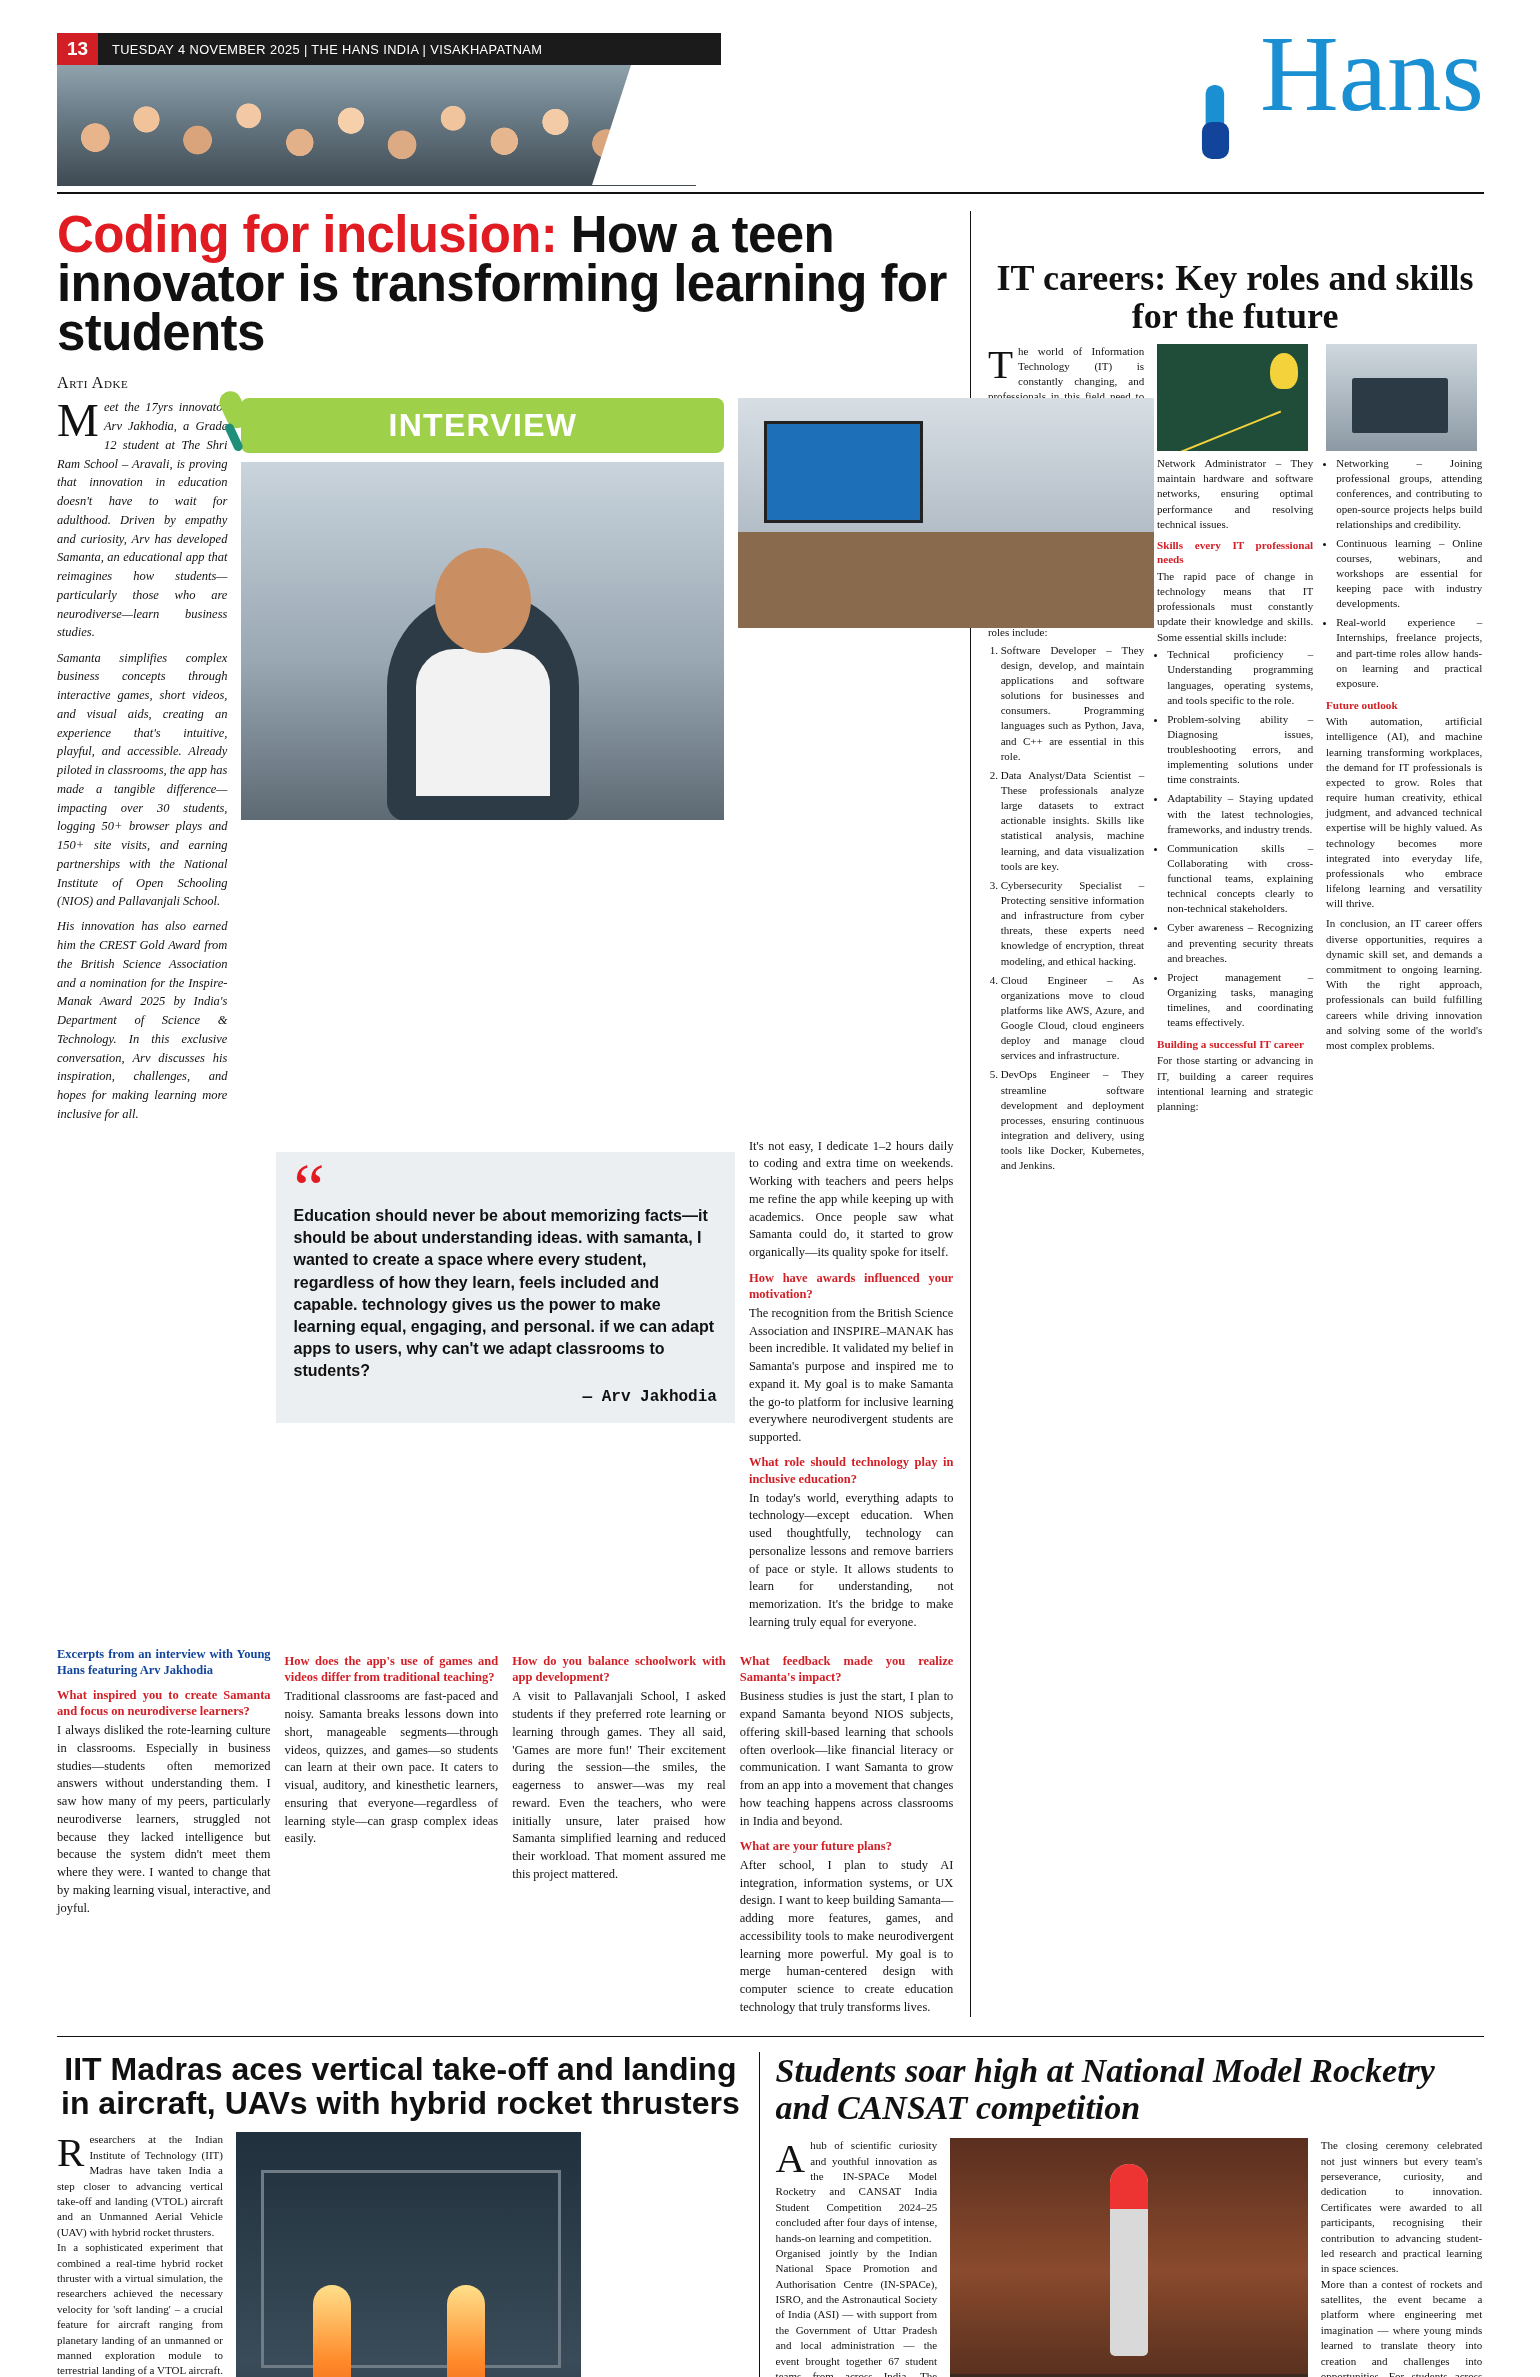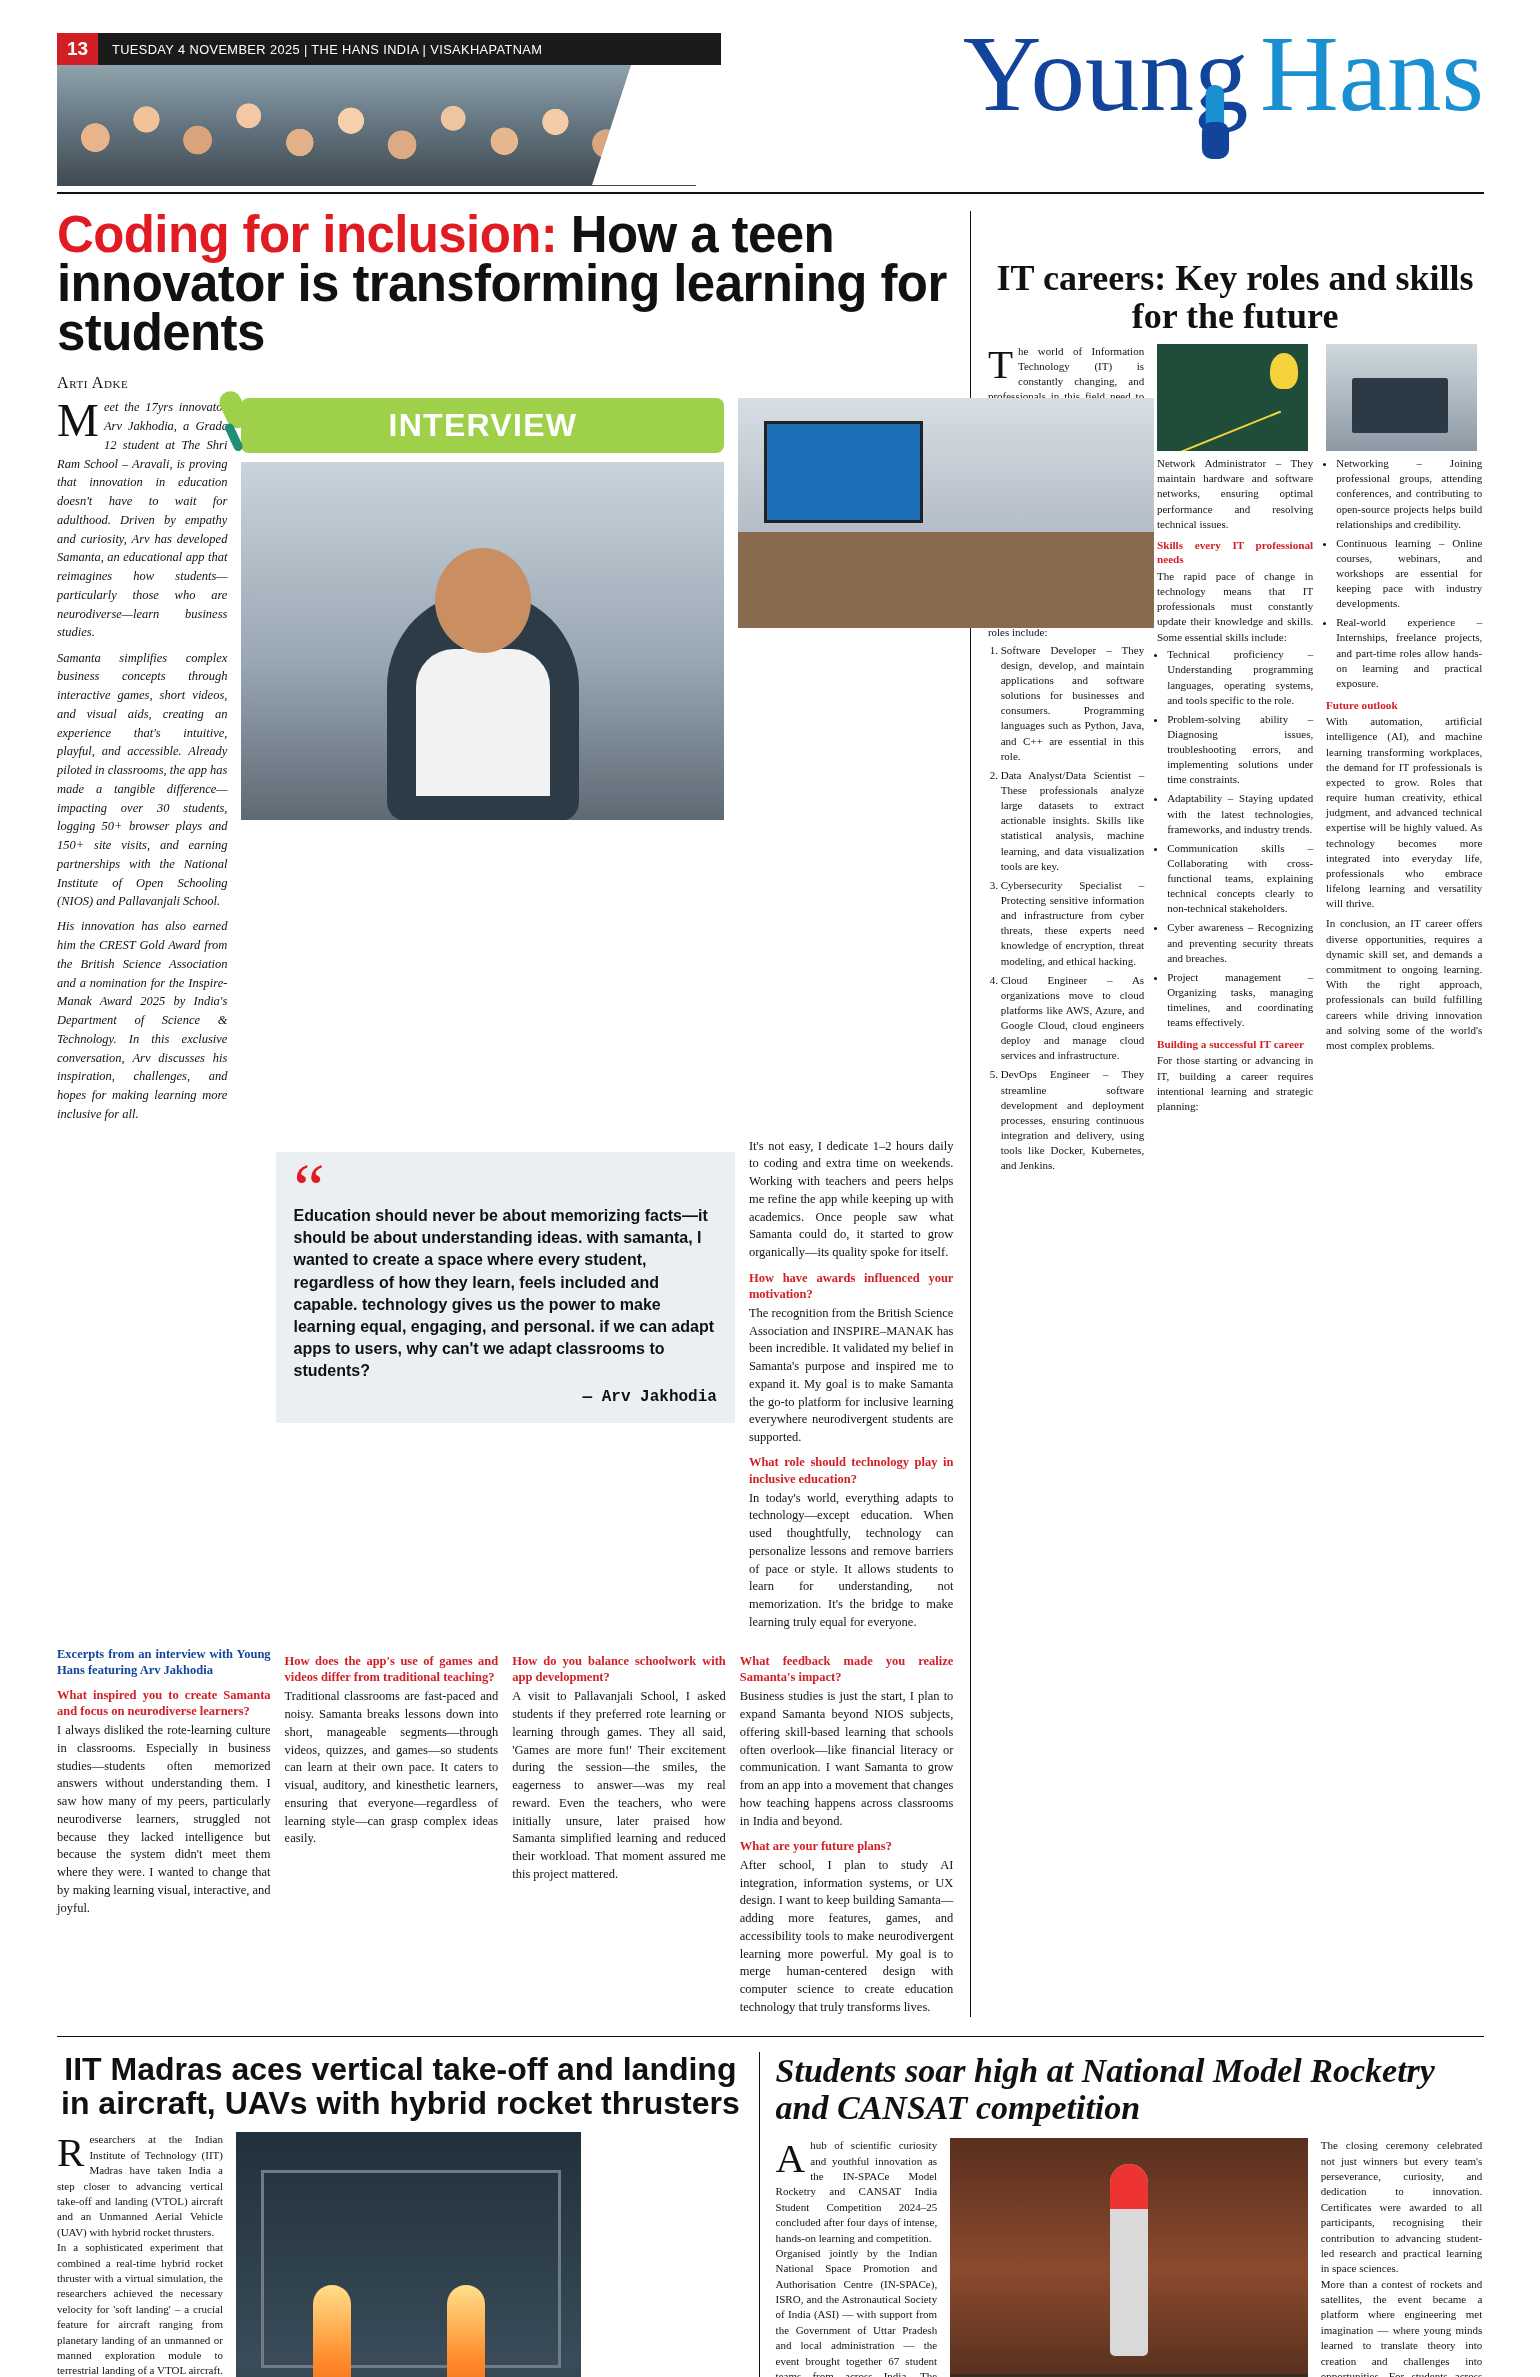--- a/index.html
+++ b/index.html
@@ -135,21 +135,20 @@
   <div class="masthead">
     <div class="mast-photo">
         <div class="crowd"></div>
       </div>
     <div class="mast-slash"></div>
     <div class="mast-bar">
       <div class="mast-pageno">13</div>
       <div class="mast-date">TUESDAY 4 NOVEMBER 2025  |  THE HANS INDIA  |  VISAKHAPATNAM</div>
     </div>
     <div class="mast-title">
-      <span class="mast-young">Young</span>
       <span class="mast-hans">Hans</span>
     </div>
     <svg class="mast-fist" viewBox="0 0 60 150">
       <rect x="14" y="10" width="30" height="120" rx="14" fill="#1a8fd1"></rect>
       <rect x="8" y="70" width="44" height="60" rx="16" fill="#12449b"></rect>
     </svg>
   </div>
 
   <div class="wrap top-section">
 

